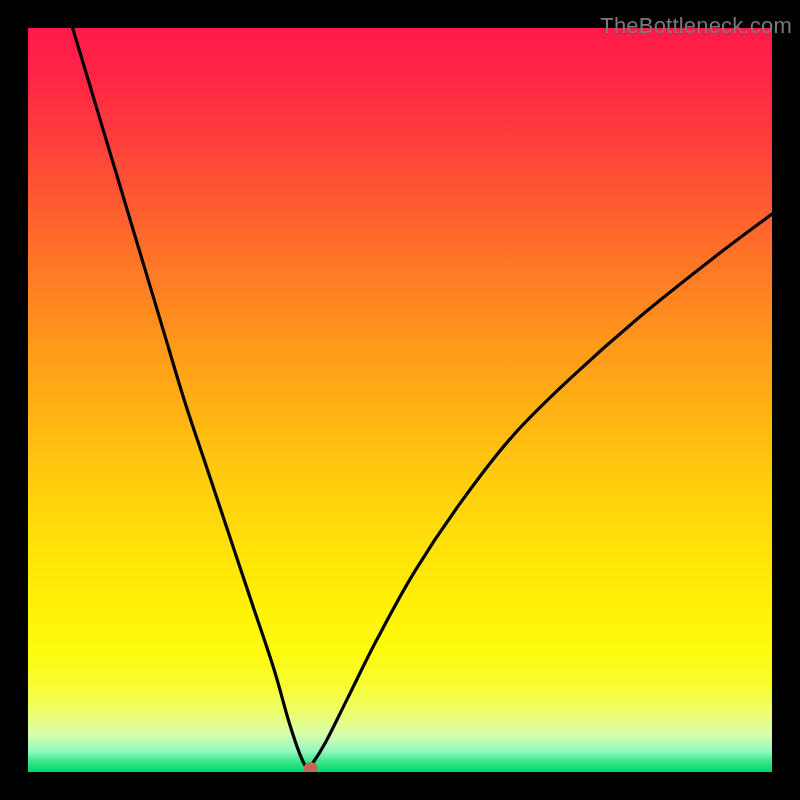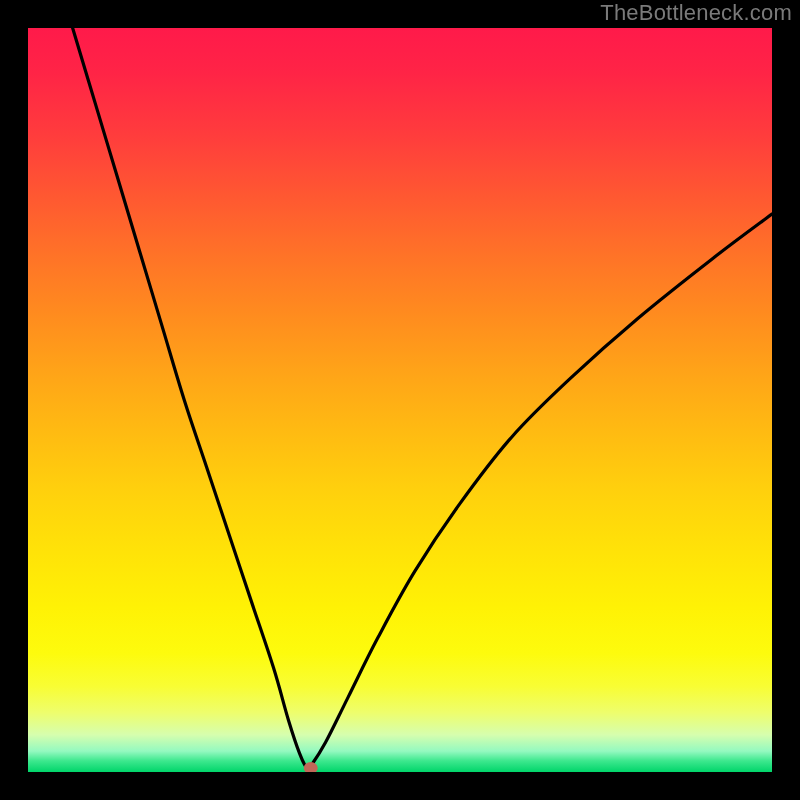--- a/index.html
+++ b/index.html
@@ -11,21 +11,21 @@
     font-family: Arial, Helvetica, sans-serif;
   }
   .outer {
     width: 800px;
     height: 800px;
     background: #000;
     position: relative;
   }
   .watermark {
     position: absolute;
-    top: 0;
+    top: 13px;
     right: 8px;
     color: #7a7a7a;
     font-size: 22px;
     font-weight: 500;
     letter-spacing: 0.2px;
     z-index: 3;
   }
   .plot {
     position: absolute;
     left: 28px;

